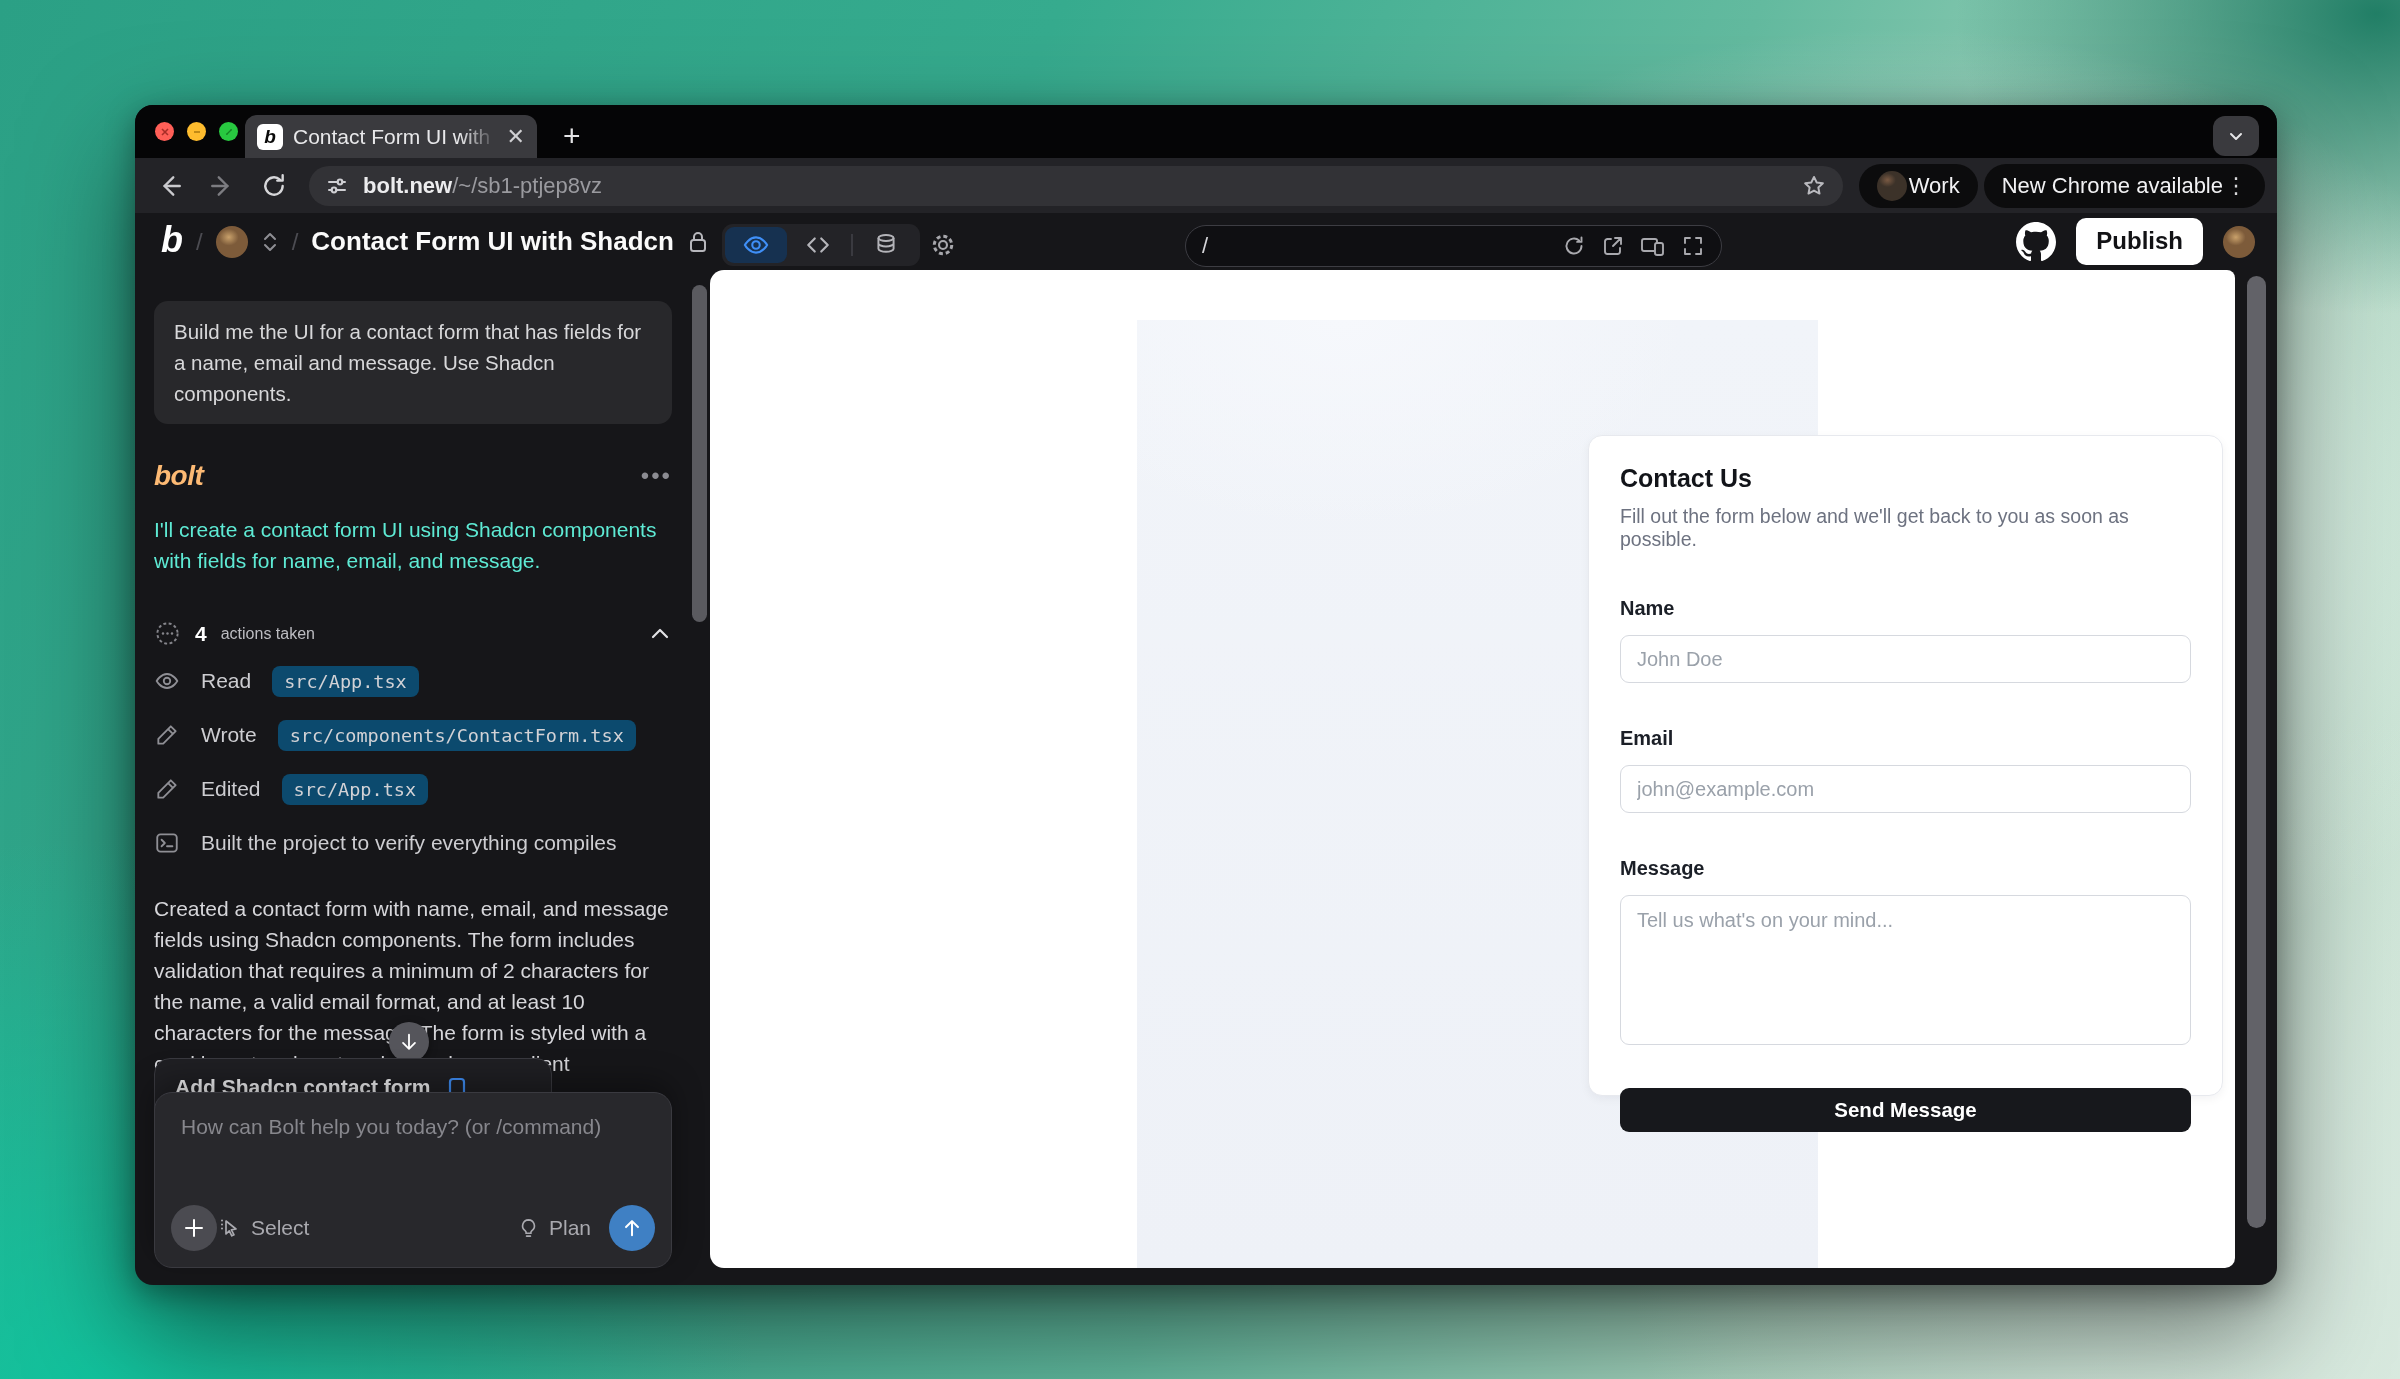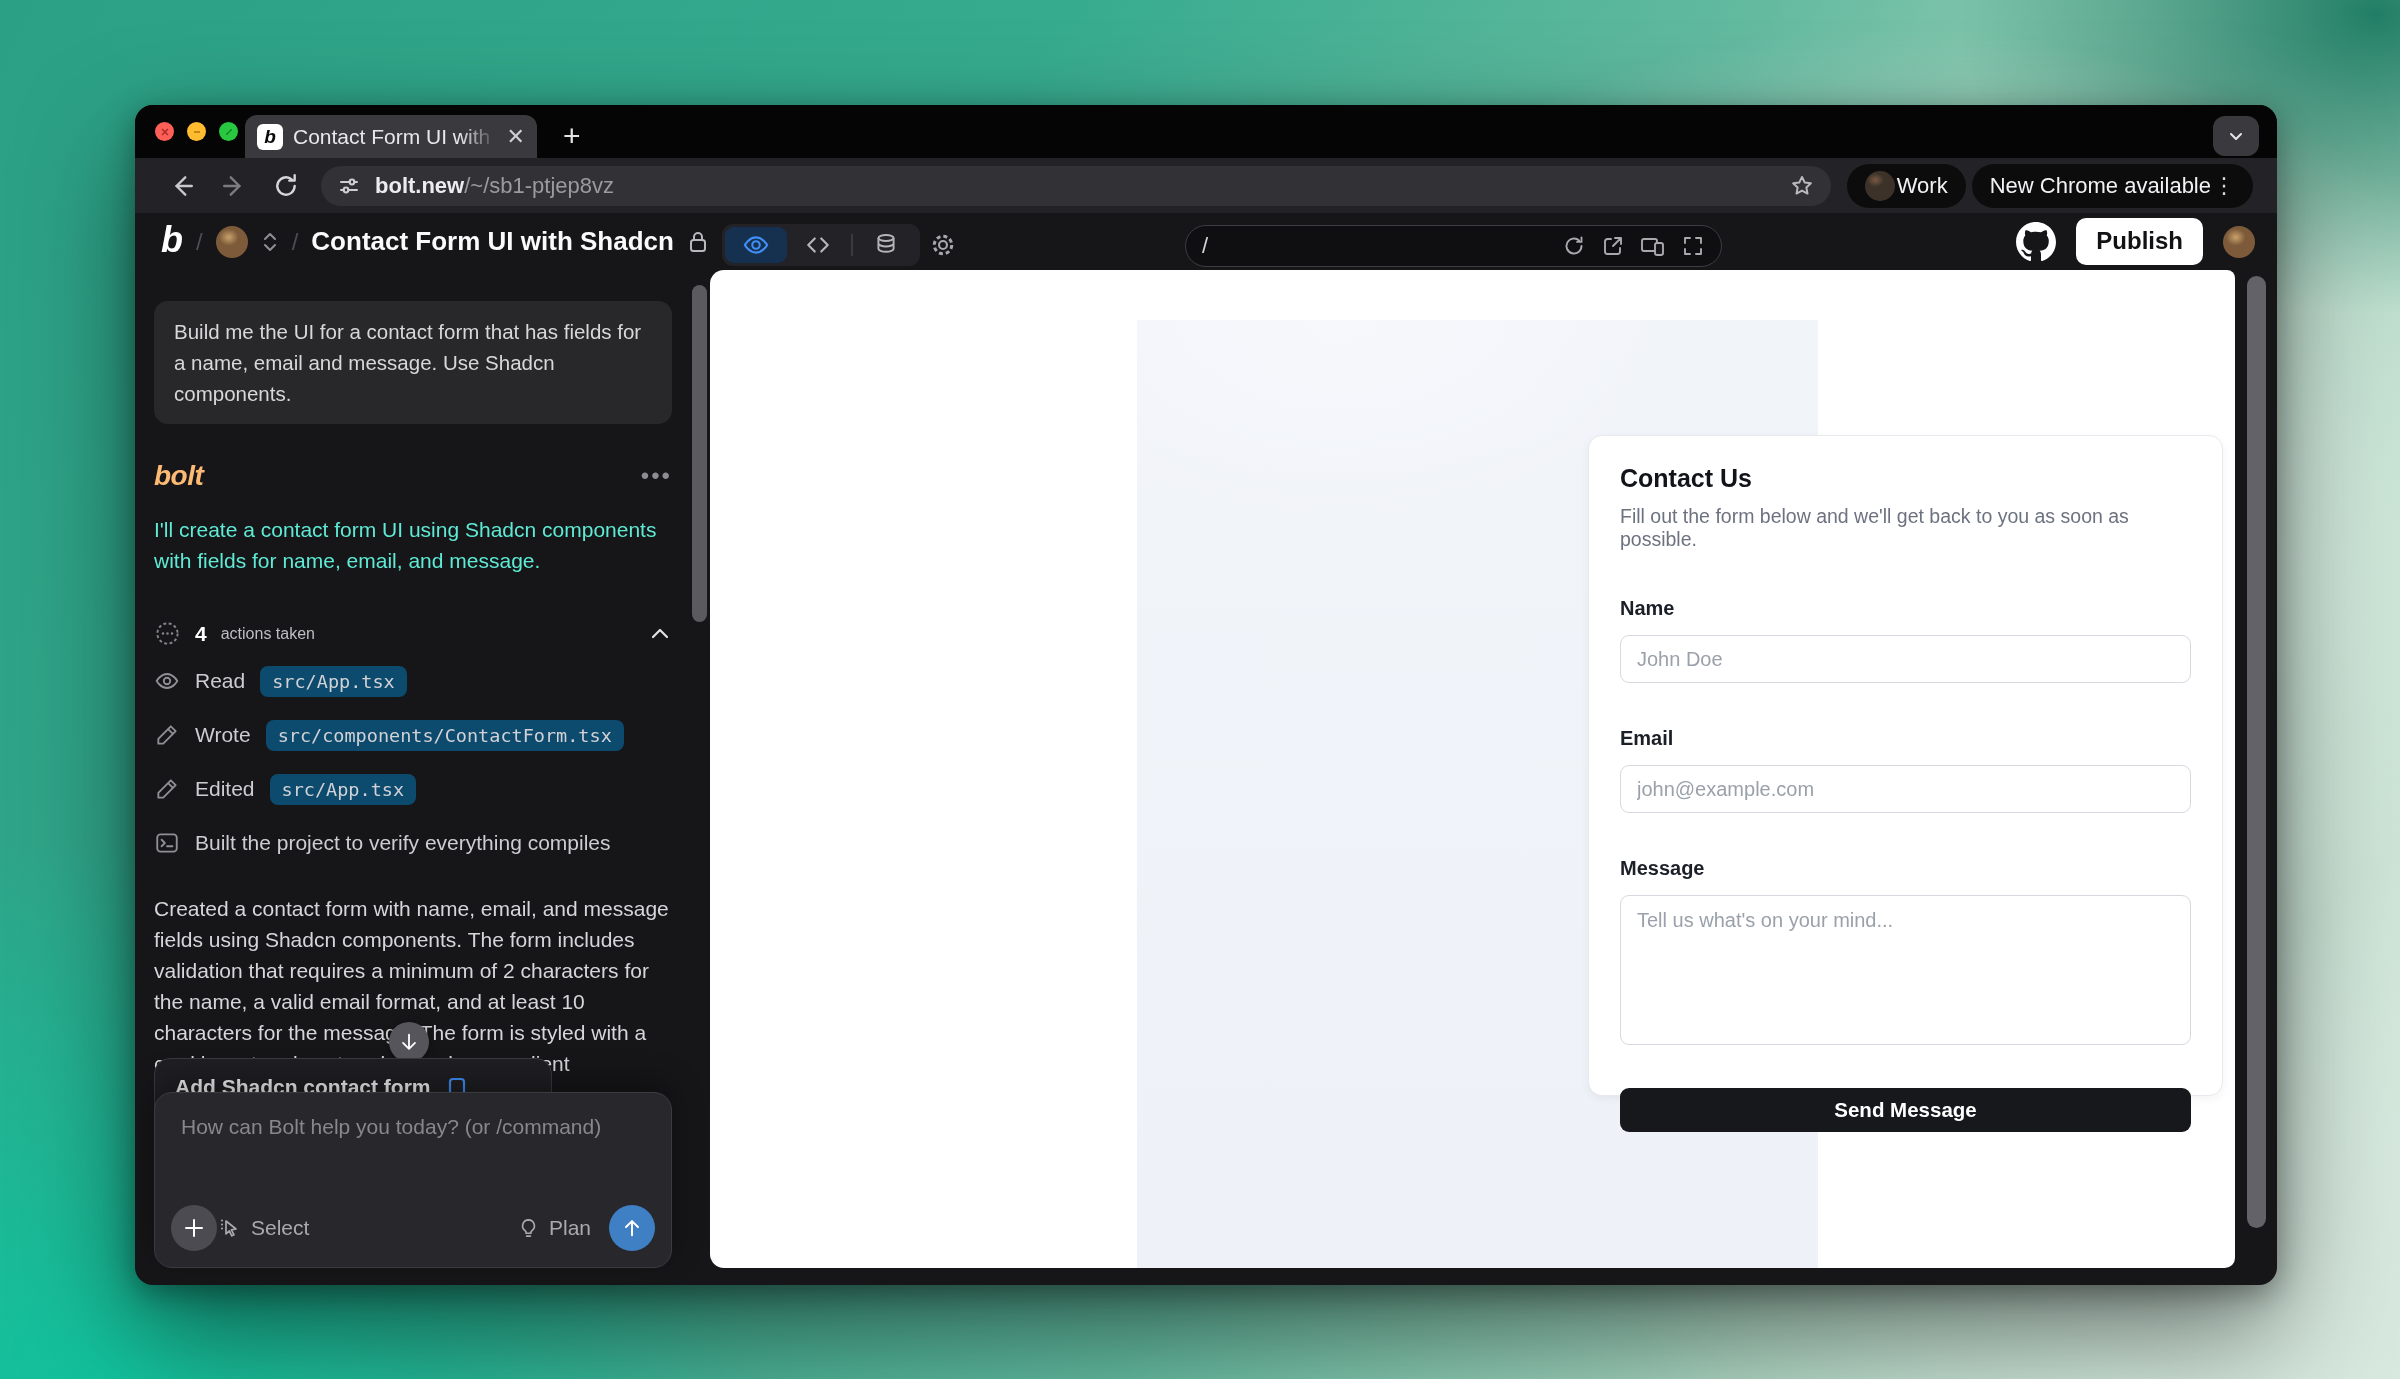--- a/index.html
+++ b/index.html
@@ -34,21 +34,21 @@
   .favicon{ width:26px; height:26px; border-radius:6px; background:#fff; color:#0a0a0a; font-weight:bold;
             font-style:italic; font-size:19px; display:flex; align-items:center; justify-content:center; flex:none; }
   .tab-title{ color:#e8e8ea; font-size:21px; white-space:nowrap; overflow:hidden; flex:1;
               -webkit-mask-image:linear-gradient(90deg,#000 82%,transparent); mask-image:linear-gradient(90deg,#000 82%,transparent); }
   .tab-close{ color:#cfcfd2; font-size:22px; line-height:1; flex:none; }
   .newtab{ position:absolute; left:428px; top:14px; color:#e4e4e6; font-size:30px; font-weight:300; line-height:34px; }
   .tab-overflow{ position:absolute; right:18px; top:11px; width:46px; height:40px; border-radius:12px;
                  background:#3a3a3e; display:flex; align-items:center; justify-content:center; }
 
   
-  .toolbar{ height:55px; background:#232327; display:flex; align-items:center; padding:0 24px; gap:6px; }
+  .toolbar{ height:55px; background:#232327; display:flex; align-items:center; padding:0 12px; gap:6px; }
   .navbtn{ width:46px; height:44px; display:flex; align-items:center; justify-content:center; border-radius:50%; }
   .omnibox{ flex:1; height:40px; margin:0 10px 0 6px; background:#323236; border-radius:20px;
             display:flex; align-items:center; padding:0 16px; gap:14px; }
   .omni-url{ font-size:22px; color:#ececee; white-space:nowrap; flex:1; }
   .omni-url .path{ color:#9a9a9f; }
   .chip{ height:44px; background:#0c0c0d; border-radius:22px; display:flex; align-items:center;
          padding:0 18px; gap:2px; color:#f2f2f4; font-size:22px; white-space:nowrap; }
   .mini-avatar{ width:30px; height:30px; border-radius:50%;
         background:radial-gradient(12px 10px at 35% 30%,#7a5a43,#3c3229 70%), radial-gradient(26px 22px at 60% 80%,#e0506a,#9a3550 75%); }
   .kebab{ color:#d8d8da; font-size:22px; letter-spacing:0; line-height:1; }
@@ -84,21 +84,21 @@
   .msg-user{ margin-top:31px; background:#28282b; border-radius:14px; padding:15px 20px;
              font-size:20.5px; line-height:31px; color:#d8d8da; }
   .bolt-row{ margin-top:36px; display:flex; align-items:center; }
   .wordmark{ color:#fdba74; font-weight:bold; font-style:italic; font-size:28px; letter-spacing:-.5px; }
   .bolt-row .kebab{ margin-left:auto; color:#8c8c92; font-size:24px; letter-spacing:2px; }
   .intro{ margin-top:22px; font-size:21px; line-height:31px; color:#5eead4; }
   .actions-hdr{ margin-top:44px; display:flex; align-items:center; gap:14px; }
   .actions-hdr .count{ color:#fff; font-weight:bold; font-size:21px; }
   .actions-hdr .lbl{ color:#bdbdc2; font-size:16px; }
   .actions-hdr .chev{ margin-left:auto; }
-  .arow{ margin-top:14px; height:40px; display:flex; align-items:center; gap:15px;text-align:right; }
+  .arow{ margin-top:14px; height:40px; display:flex; align-items:center; gap:21px;text-align:right; }
   .arow .verb{ color:#cdcdd1; font-size:21px; }
   .codechip{ background:#0c4a6e; border-radius:8px; padding:5px 12px; font-family:"DejaVu Sans Mono",monospace;
              font-size:18.5px; color:#d2d2d6; }
   .summary{ margin-top:30px; font-size:21px; line-height:31px; color:#d6d6da; }
   .scrolldown{ position:absolute; left:254px; top:752px; width:40px; height:40px; border-radius:50%;
                background:#55555b; display:flex; align-items:center; justify-content:center; box-shadow:0 2px 8px rgba(0,0,0,.4); }
   .pinned{ position:absolute; left:19px; top:788px; width:398px; height:70px; background:#1f1f23;
            border:1px solid #39393f; border-radius:16px; padding:16px 20px; display:flex; gap:14px; align-items:flex-start; }
   .pinned .plabel{ color:#f2f2f4; font-weight:bold; font-size:21px; white-space:nowrap; }
   .chat-input{ position:absolute; left:19px; top:822px; width:518px; height:176px; background:#28282c;

